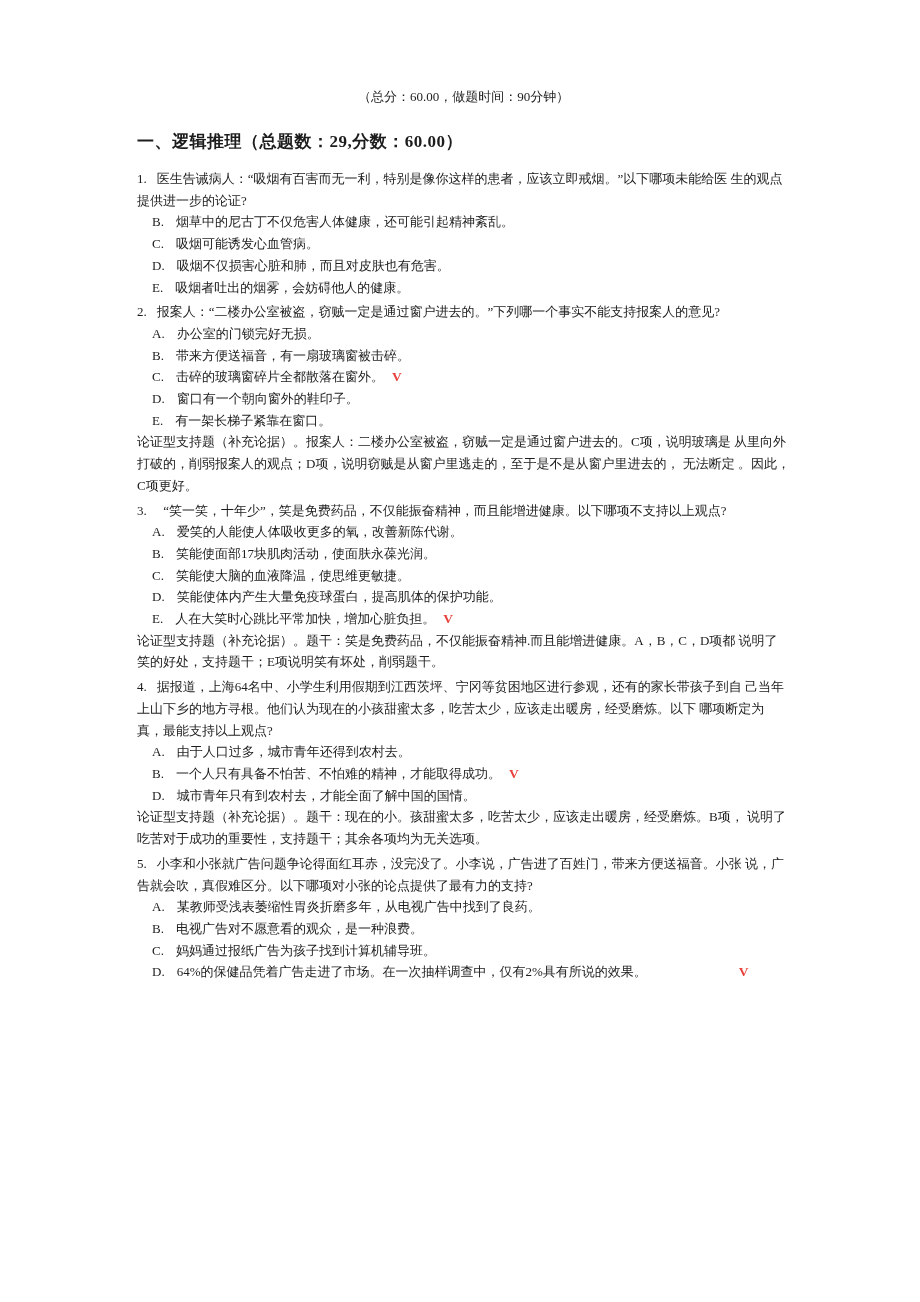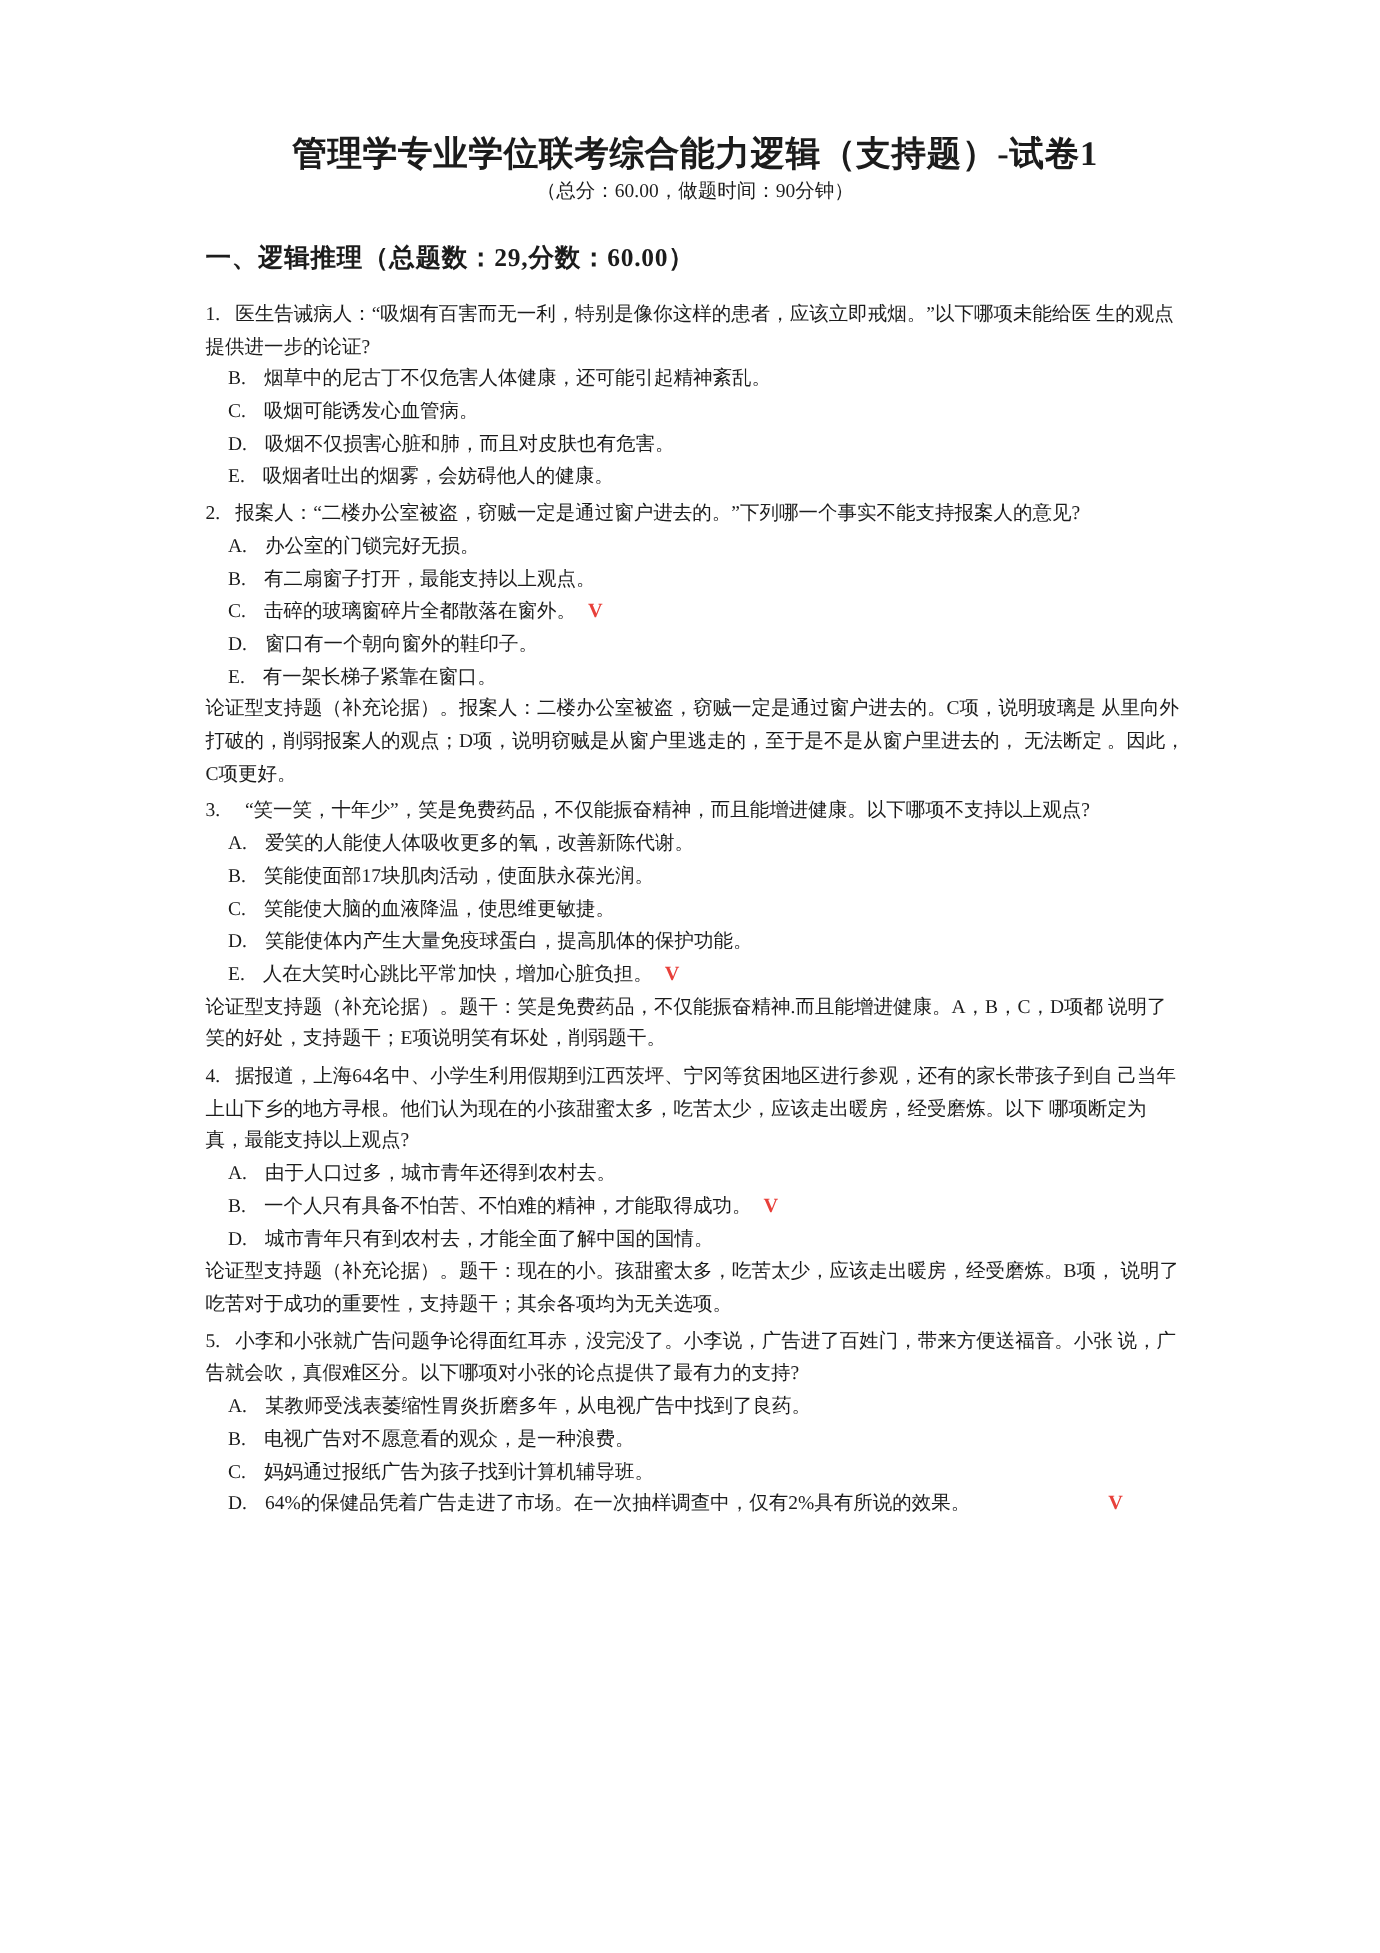--- a/index.html
+++ b/index.html
@@ -56,38 +56,37 @@
     font-weight: 700;
     margin-left: 8px;
     font-size: 13.5px;
   }
   .vmark.wide { margin-left: 92px; }
 </style>
 </head>
 <body>
 
 <div class="page">
-  <h1 class="title">管理学专业学位联考综合能力逻辑（支持题）-试卷1</h1>
   <div class="subtitle">（总分：60.00，做题时间：90分钟）</div>
   <h2 class="section">一、逻辑推理（总题数：29,分数：60.00）</h2>
   <div id="questions">
       <div class="question">
         <p class="stem q-text"><span class="num">1.</span><span>医生告诫病人：“吸烟有百害而无一利，特别是像你这样的患者，应该立即戒烟。”以下哪项未能给医 生的观点提供进一步的论证?</span></p>
         <div class="options">
           <p class="option q-text"><span class="olabel">B.</span><span>烟草中的尼古丁不仅危害人体健康，还可能引起精神紊乱。</span></p>
           <p class="option q-text"><span class="olabel">C.</span><span>吸烟可能诱发心血管病。</span></p>
           <p class="option q-text"><span class="olabel">D.</span><span>吸烟不仅损害心脏和肺，而且对皮肤也有危害。</span></p>
           <p class="option q-text"><span class="olabel">E.</span><span>吸烟者吐出的烟雾，会妨碍他人的健康。</span></p>
         </div>
       </div>
       <div class="question">
         <p class="stem q-text"><span class="num">2.</span><span>报案人：“二楼办公室被盗，窃贼一定是通过窗户进去的。”下列哪一个事实不能支持报案人的意见?</span></p>
         <div class="options">
           <p class="option q-text"><span class="olabel">A.</span><span>办公室的门锁完好无损。</span></p>
-          <p class="option q-text"><span class="olabel">B.</span><span>有二扇窗子打开，最能支持以上观点。</span></p>
+          <p class="option q-text"><span class="olabel">B.</span><span>带来方便送福音，有一扇玻璃窗被击碎。</span></p>
           <p class="option q-text"><span class="olabel">C.</span><span>击碎的玻璃窗碎片全都散落在窗外。</span><span class="vmark" style="color: rgb(232, 64, 58);">V</span></p>
           <p class="option q-text"><span class="olabel">D.</span><span>窗口有一个朝向窗外的鞋印子。</span></p>
           <p class="option q-text"><span class="olabel">E.</span><span>有一架长梯子紧靠在窗口。</span></p>
         </div>
         <p class="explain q-text">论证型支持题（补充论据）。报案人：二楼办公室被盗，窃贼一定是通过窗户进去的。C项，说明玻璃是 从里向外打破的，削弱报案人的观点；D项，说明窃贼是从窗户里逃走的，至于是不是从窗户里进去的， 无法断定 。因此，C项更好。</p>
       </div>
       <div class="question">
         <p class="stem q-text"><span class="num">3.</span><span>  “笑一笑，十年少”，笑是免费药品，不仅能振奋精神，而且能增进健康。以下哪项不支持以上观点?</span></p>
         <div class="options">
           <p class="option q-text"><span class="olabel">A.</span><span>爱笑的人能使人体吸收更多的氧，改善新陈代谢。</span></p>

